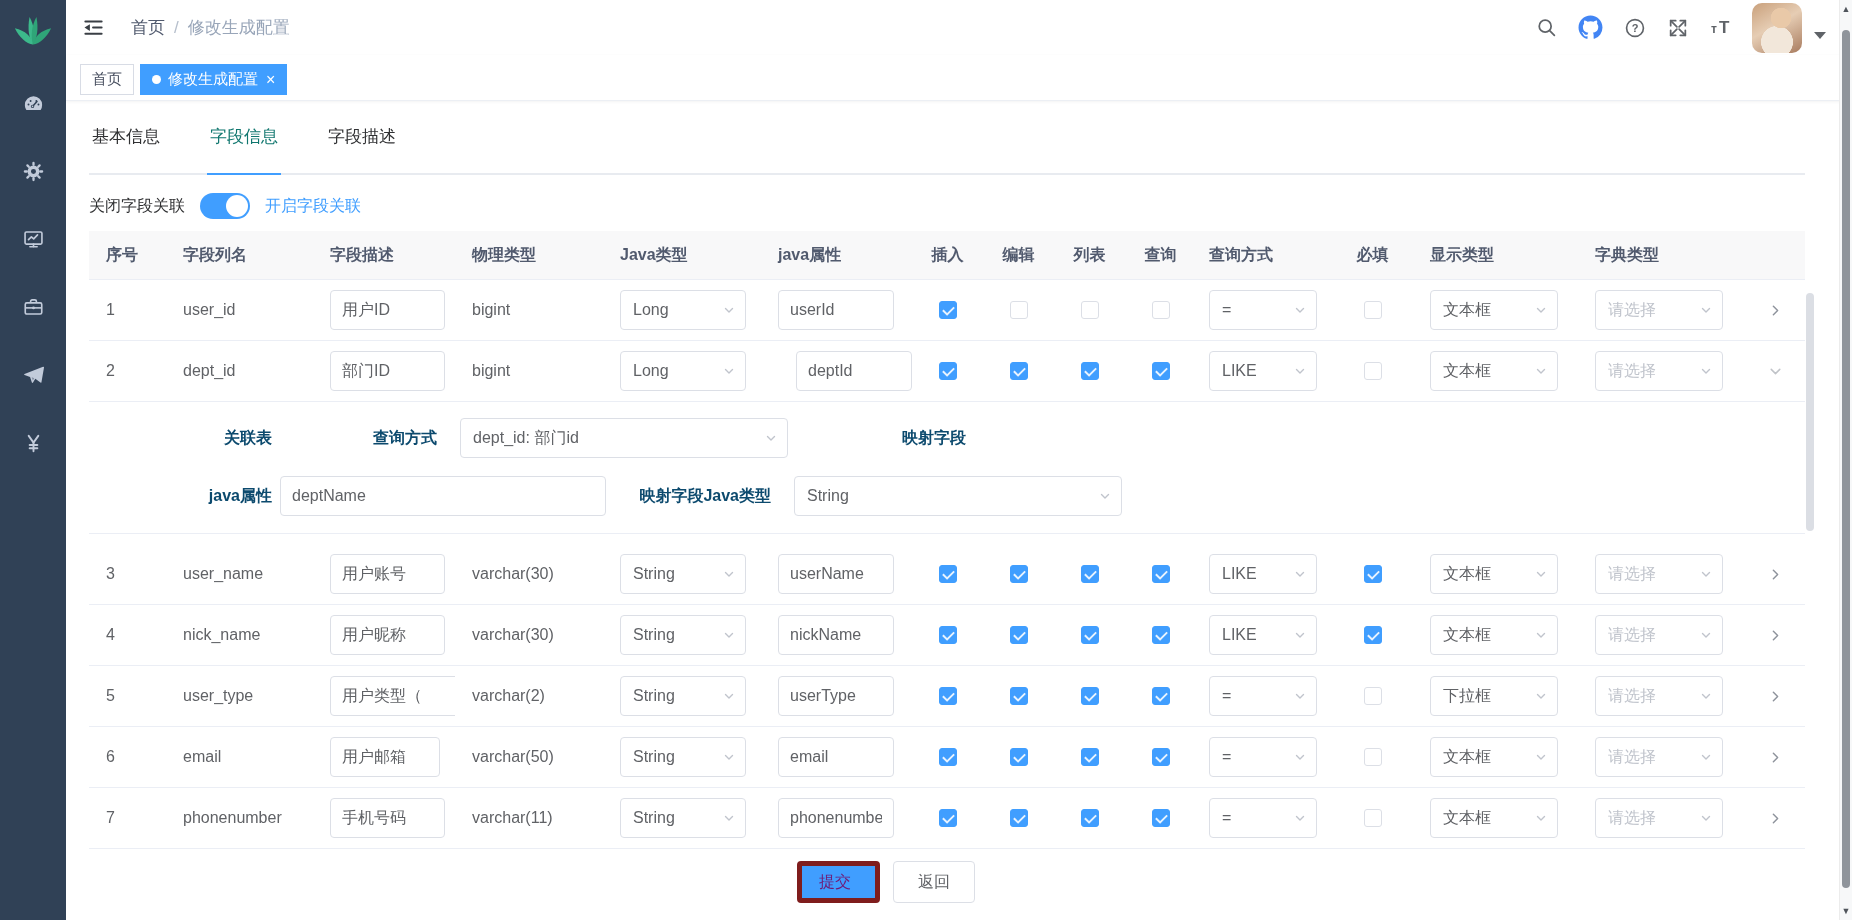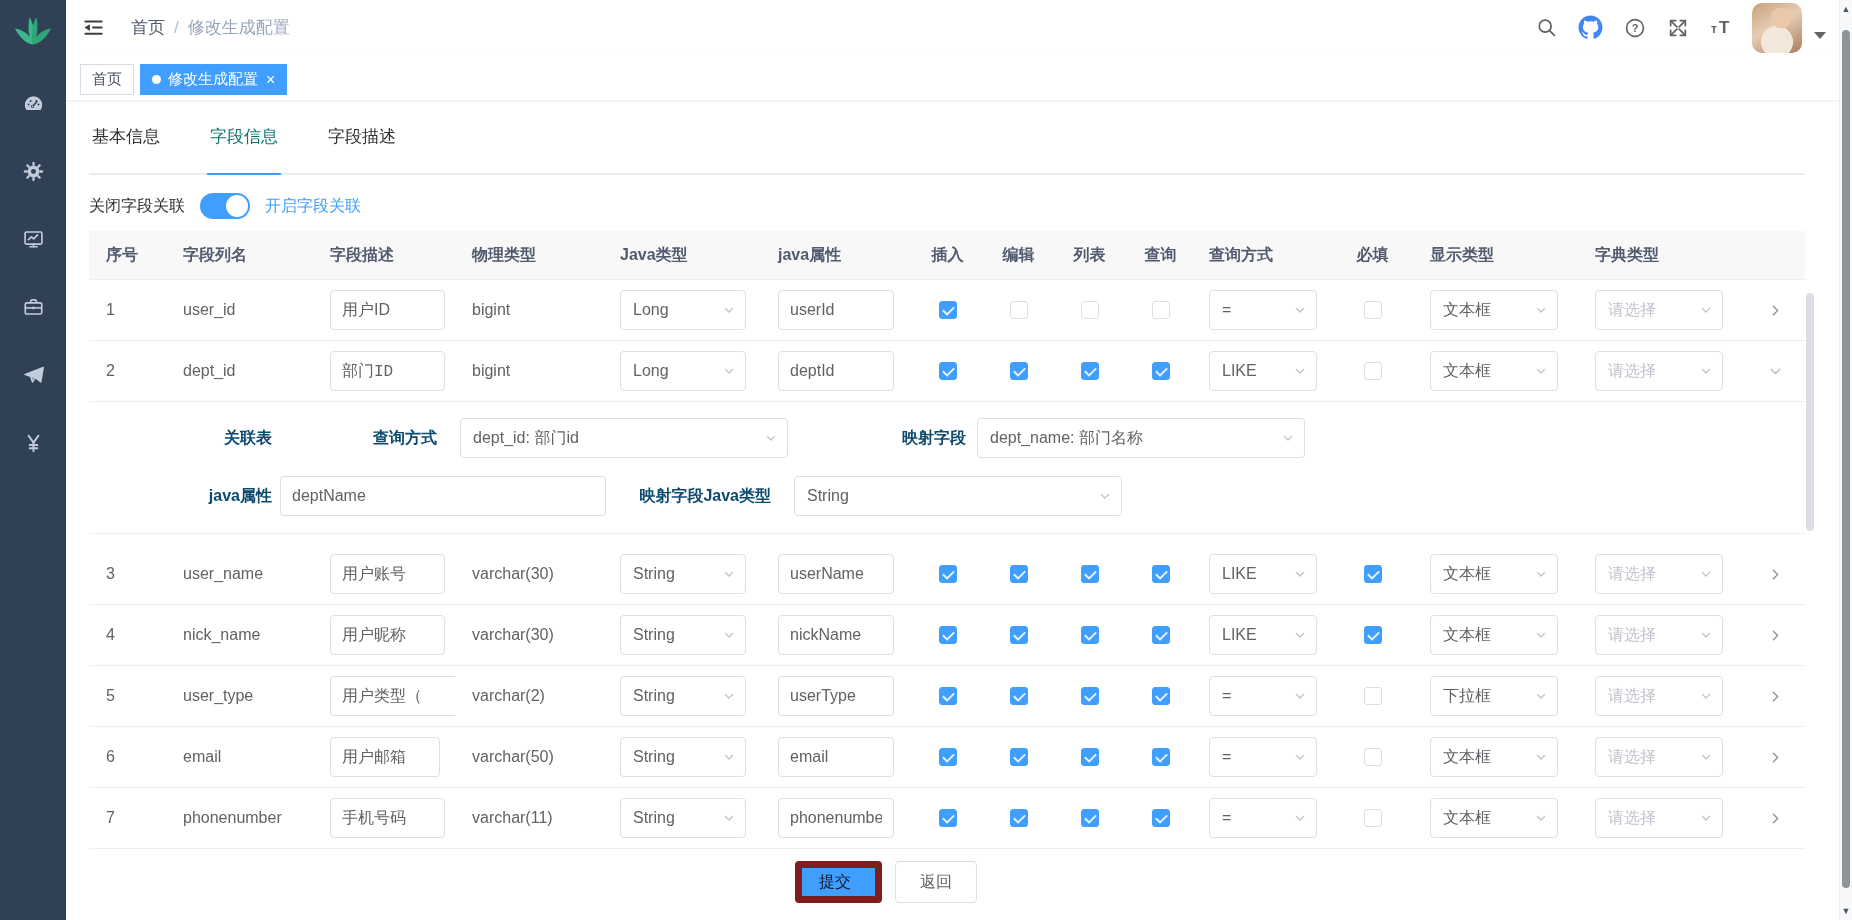--- a/index.html
+++ b/index.html
@@ -87,21 +87,21 @@
   .exp-row { display:flex; align-items:center; height:40px; }
   .exp-row + .exp-row { margin-top:18px; }
   .exp-label { font-weight:bold; color:#0c4a6e; text-align:right; font-size:16px; flex-shrink:0; white-space:nowrap; }
   .exp-spacer { height:10px; }
 
   
   .footer-btns { width:1716px; margin-top:12px; display:flex; justify-content:center; }
   .footer-inner { display:flex; gap:13px; transform:translateX(-61px); }
   .btn { height:42px; border-radius:4px; font-size:16px; padding:0 24px; cursor:pointer;
     font-family:inherit; display:inline-flex; align-items:center; }
-  .btn-primary { background:#409eff; border:7px solid #7f1d1d; color:#0f172a;padding-left:17px; }
+  .btn-primary { background:#409eff; border:5px solid #7f1d1d; color:#701a75;padding-left:17px; }
   .btn-default { background:#fff; border:1px solid #dcdfe6; color:#606266; }
 
   
   .inner-scrollbar { position:fixed; right:38px; top:293px; width:8px; height:238px;
     background:#dbdee4; border-radius:4px; cursor:pointer; }
   .page-scrollbar { position:fixed; right:0; top:0; width:13px; height:100%;
     background:#f7f8f9; border-left:1px solid #ececec; }
   .page-scrollbar .arrow { position:absolute; left:0; width:100%; text-align:center;
     font-size:9px; color:#4f545b; cursor:pointer; }
   .page-scrollbar .arrow.up { top:4px; }
@@ -349,34 +349,34 @@
                   <svg width="17" height="17" viewBox="0 0 24 24">
                     <path d="M9 6l6 6-6 6" fill="none" stroke="#8e939c" stroke-width="2.1" stroke-linecap="round" stroke-linejoin="round"></path>
                   </svg>
                 </span>
               </div>
             </div>
             <div class="tr">
               <div class="td" style="width: 66px; padding-left: 17px;">2</div>
               <div class="td" style="width: 165px; padding-left: 28px;">dept_id</div>
               <div class="td" style="width: 135px; padding-left: 10px;">
-                <input class="cell-input" value="部门ID" style="width: 115px; font-family: Liberation Mono, monospace;">
+                <input class="cell-input" value="部门ID" style="width: 115px;">
               </div>
               <div class="td" style="width: 150px; padding-left: 17px;">bigint</div>
               <div class="td" style="width: 155px; padding-left: 15px;">
                 <div class="sel" style="width: 126px;">
                   <span class="sel-text">Long</span>
                   <span class="chev">
                     <svg width="14" height="14" viewBox="0 0 24 24">
                       <path d="M6 9.5l6 6 6-6" fill="none" stroke="#c0c4cc" stroke-width="2.4" stroke-linecap="round" stroke-linejoin="round"></path>
                     </svg>
                   </span>
                 </div>
               </div>
-              <div class="td" style="width: 152px; padding-left: 18px;">
+              <div class="td" style="width: 152px; padding-left: 18px; justify-content: flex-end;">
                 <input class="cell-input" value="deptId" style="width: 116px;">
               </div>
               <div class="td center" style="width: 71px;">
                 <span class="cb checked"></span>
               </div>
               <div class="td center" style="width: 71px;">
                 <span class="cb checked"></span>
               </div>
               <div class="td center" style="width: 71px;">
                 <span class="cb checked"></span>
@@ -431,28 +431,20 @@
                 <div class="exp-label" style="width: 165px;">查询方式</div>
                 <div class="sel" style="width: 328px; margin-left: 23px;">
                   <span class="sel-text">dept_id: 部门id</span>
                   <span class="chev">
                     <svg width="14" height="14" viewBox="0 0 24 24">
                       <path d="M6 9.5l6 6 6-6" fill="none" stroke="#c0c4cc" stroke-width="2.4" stroke-linecap="round" stroke-linejoin="round"></path>
                     </svg>
                   </span>
                 </div>
                 <div class="exp-label" style="width: 178px;">映射字段</div>
-                <div class="sel" style="width: 328px; margin-left: 11px;">
-                  <span class="sel-text">dept_name: 部门名称</span>
-                  <span class="chev">
-                    <svg width="14" height="14" viewBox="0 0 24 24">
-                      <path d="M6 9.5l6 6 6-6" fill="none" stroke="#c0c4cc" stroke-width="2.4" stroke-linecap="round" stroke-linejoin="round"></path>
-                    </svg>
-                  </span>
-                </div>
               </div>
               <div class="exp-row">
                 <div class="exp-label" style="width: 183px;">java属性</div>
                 <input class="cell-input" value="deptName" style="width: 326px; margin-left: 8px;">
                 <div class="exp-label" style="width: 165px;">映射字段Java类型</div>
                 <div class="sel" style="width: 328px; margin-left: 23px;">
                   <span class="sel-text">String</span>
                   <span class="chev">
                     <svg width="14" height="14" viewBox="0 0 24 24">
                       <path d="M6 9.5l6 6 6-6" fill="none" stroke="#c0c4cc" stroke-width="2.4" stroke-linecap="round" stroke-linejoin="round"></path>

